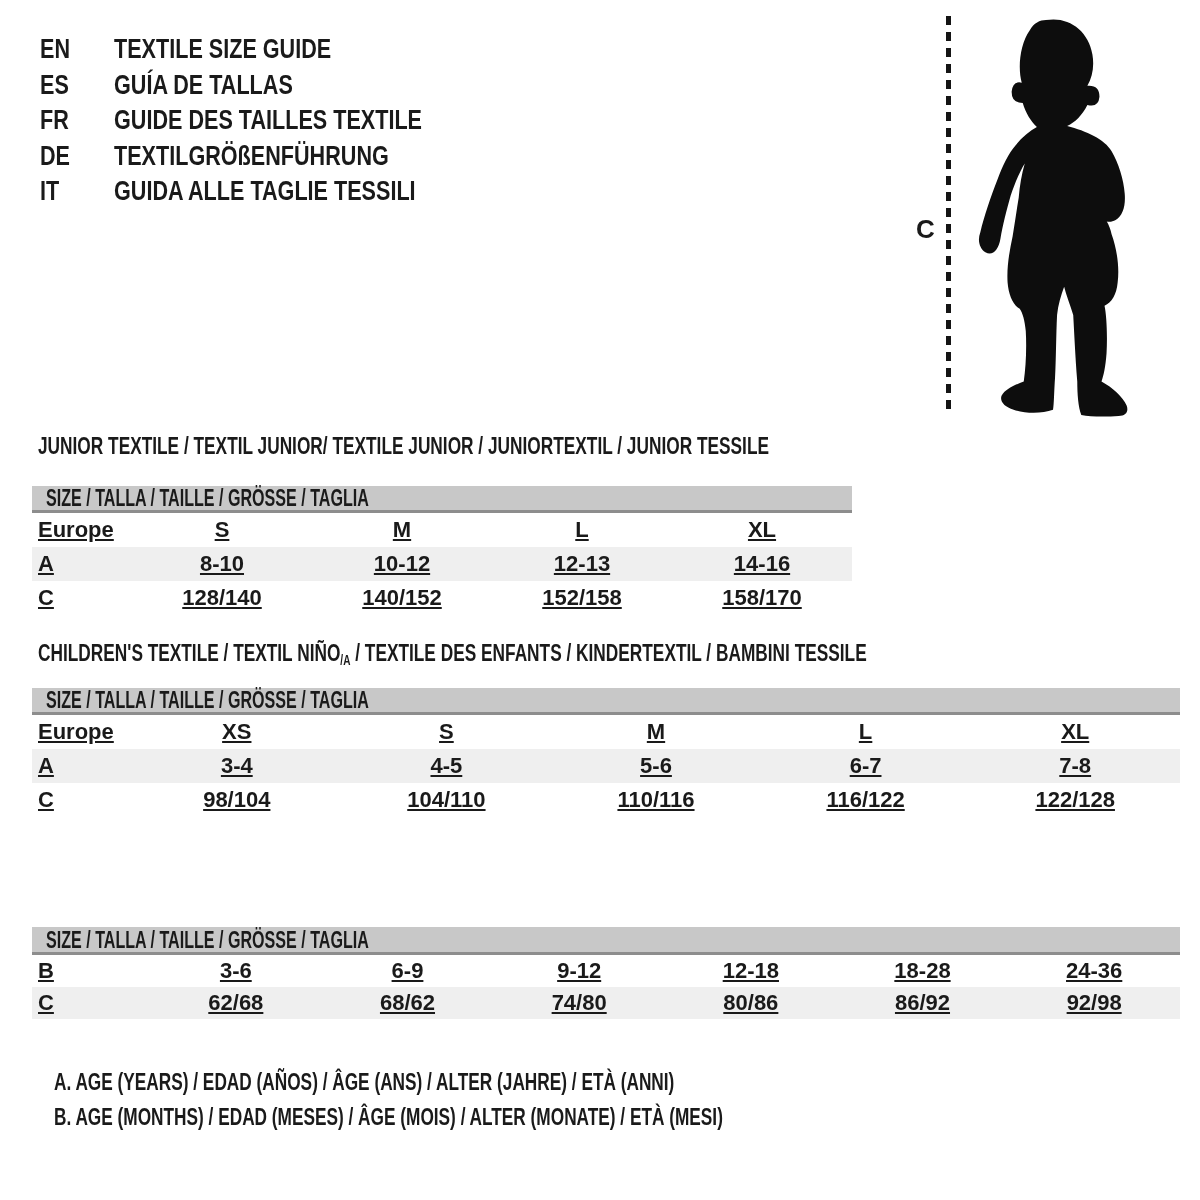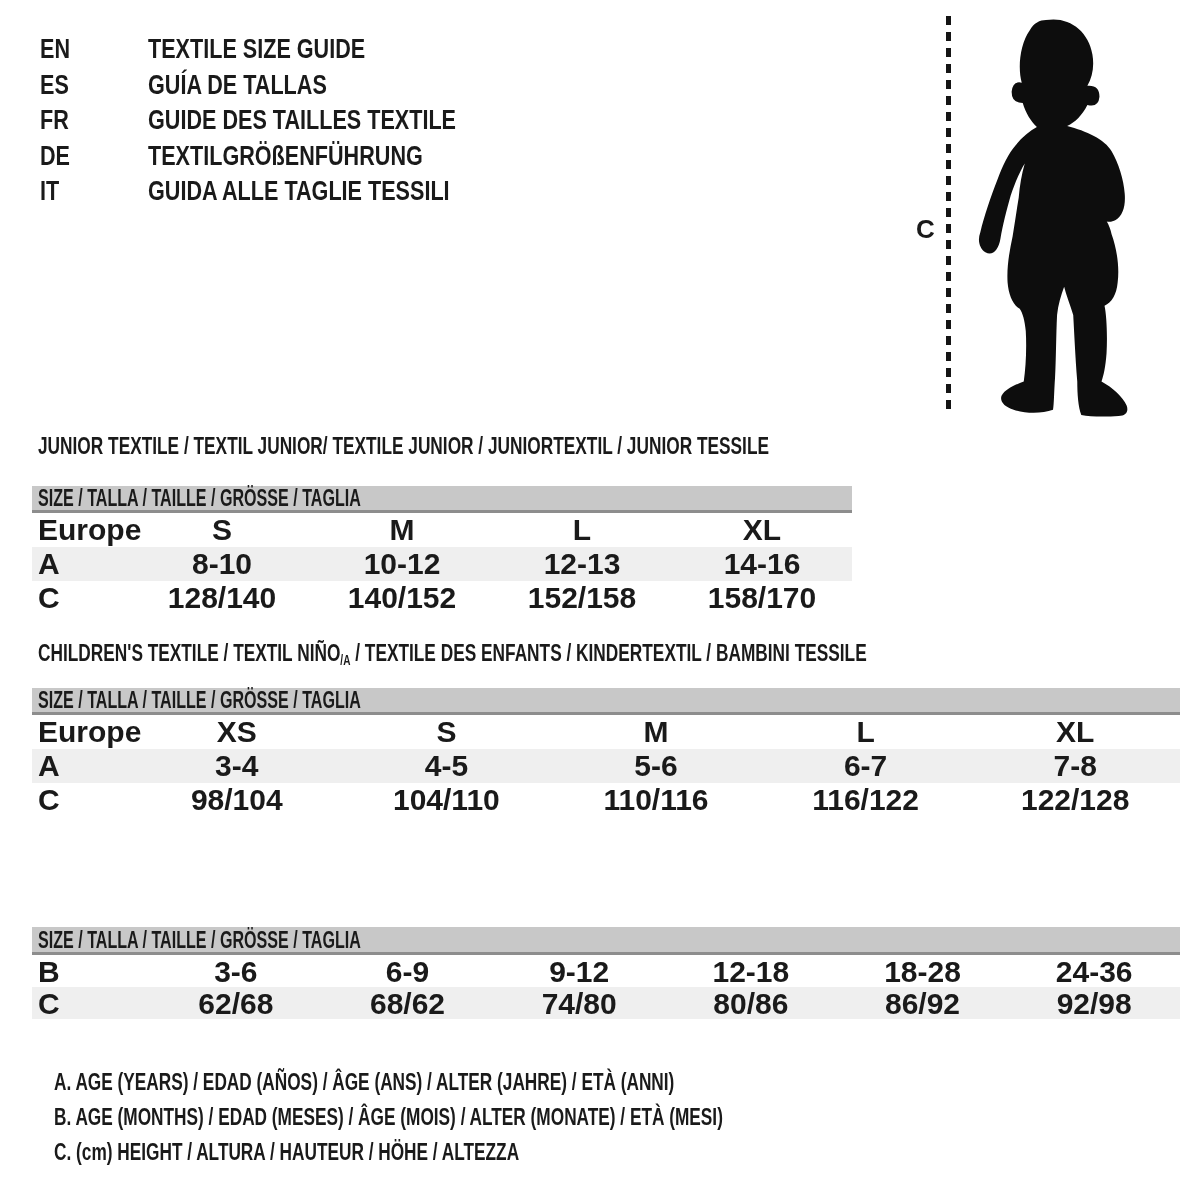--- a/index.html
+++ b/index.html
@@ -13,42 +13,42 @@
     overflow:hidden;
   }
   .cond{display:inline-block;transform-origin:0 50%;white-space:nowrap;}
   .sx80{transform:scaleX(0.80);}
   .sx75{transform:scaleX(0.75);}
   .sx72{transform:scaleX(0.72);}
   .sx67{transform:scaleX(0.67);}
 
   
   .lang-block{position:absolute;left:40px;top:32px;}
-  .lang-row{display:flex;height:35.5px;align-items:center;font-size:27px;gap:34px;}
+  .lang-row{display:flex;height:35.5px;align-items:center;font-size:27px;}
   .lang-code{width:74px;}
   
   .dash-line{
     position:absolute;left:946px;top:16px;width:5px;height:400px;
     background:repeating-linear-gradient(to bottom,#141414 0 9px,transparent 9px 16px);
   }
   .c-label{position:absolute;left:916px;top:214px;font-size:26px;}
   .silhouette{position:absolute;left:958px;top:12px;}
 
   
   .sec-title{position:absolute;left:38px;font-size:24px;line-height:26px;}
   .sub-a{font-size:14px;position:relative;top:4px;letter-spacing:0;}
 
   
   .size-table{position:absolute;left:32px;}
   .size-bar{
     height:24px;border-bottom:3px solid #8d8d8d;background:#c8c8c8;
-    display:flex;align-items:center;padding-left:6px;box-sizing:content-box;
+    display:flex;align-items:center;padding-left:14px;box-sizing:content-box;
     font-size:24px;line-height:24px;
   }
-  .t-row{display:grid;align-items:center;font-size:30px;}
+  .t-row{display:grid;align-items:center;font-size:22px;text-decoration:underline;}
   .t-row .lbl{padding-left:6px;text-align:left;}
   .t-row .val{text-align:center;}
   .shaded{background:#efefef;}
 
   .cols4{grid-template-columns:100px repeat(4,1fr);}
   .cols5{grid-template-columns:100px repeat(5,1fr);}
   .cols6{grid-template-columns:118px repeat(6,1fr);}
   .h34{height:34px;}
   .h32{height:32px;}
 
@@ -222,18 +222,15 @@
     </div>
   </div>
 
   <div class="footer-block">
     <div class="footer-line">
       <span class="cond sx75">A. AGE (YEARS) / EDAD (AÑOS) / ÂGE (ANS) / ALTER (JAHRE) / ETÀ (ANNI)</span>
     </div>
     <div class="footer-line">
       <span class="cond sx75">B. AGE (MONTHS) / EDAD (MESES) / ÂGE (MOIS) / ALTER (MONATE) / ETÀ (MESI)</span>
     </div>
-    <div class="footer-line">
-      <span class="cond sx75">C. (cm) HEIGHT / ALTURA / HAUTEUR / HÖHE / ALTEZZA</span>
-    </div>
   </div>
 
 </div>
 
 </body></html>

